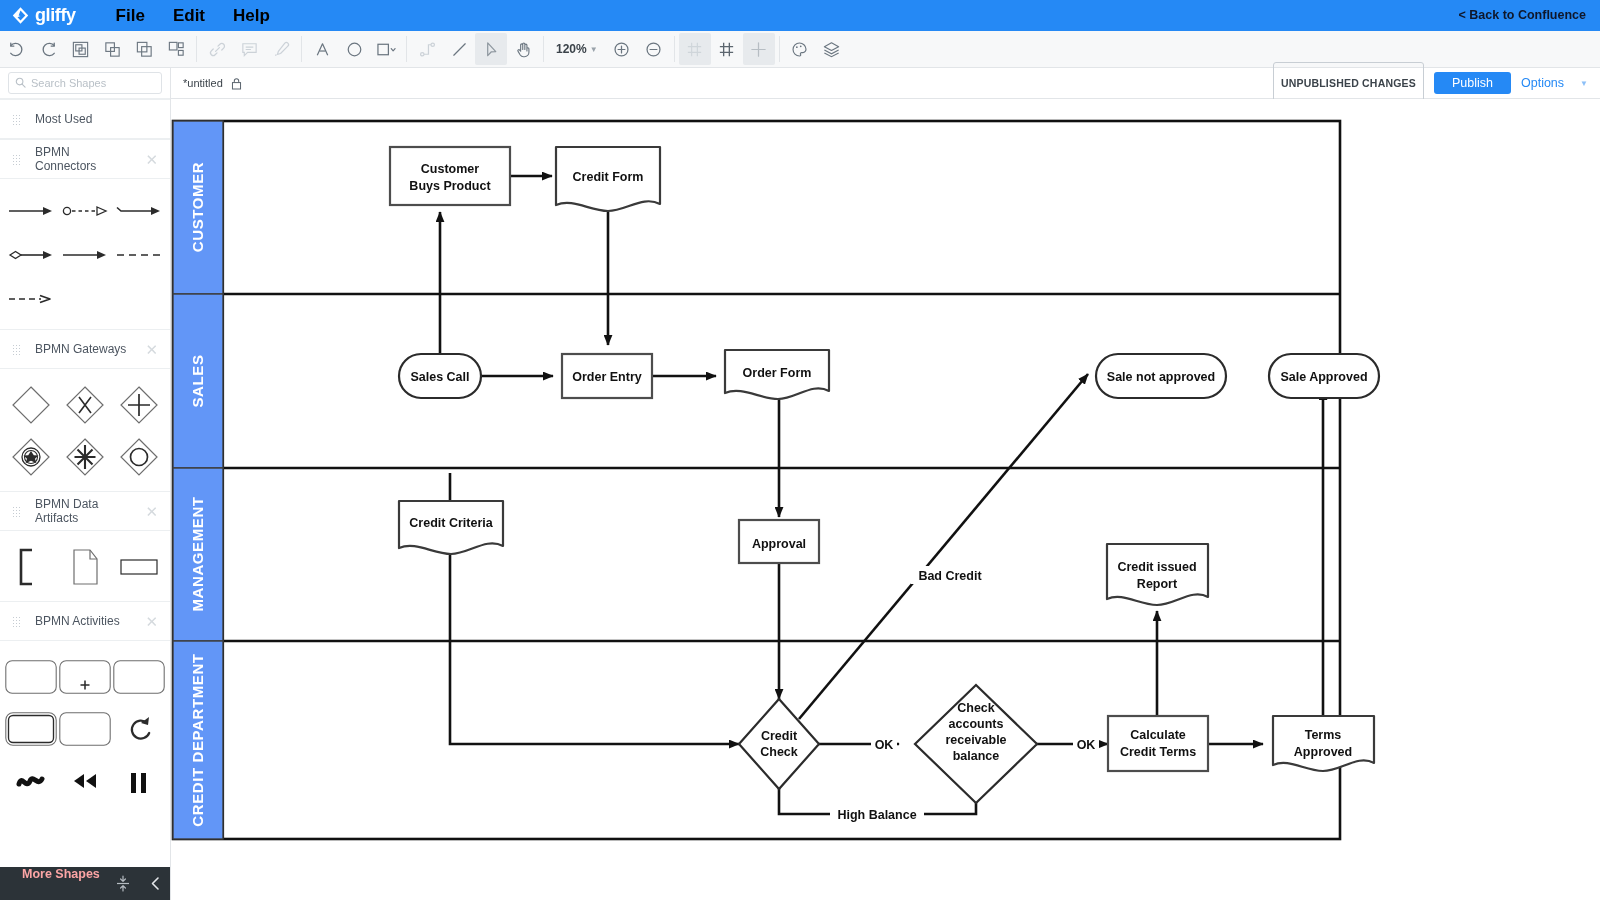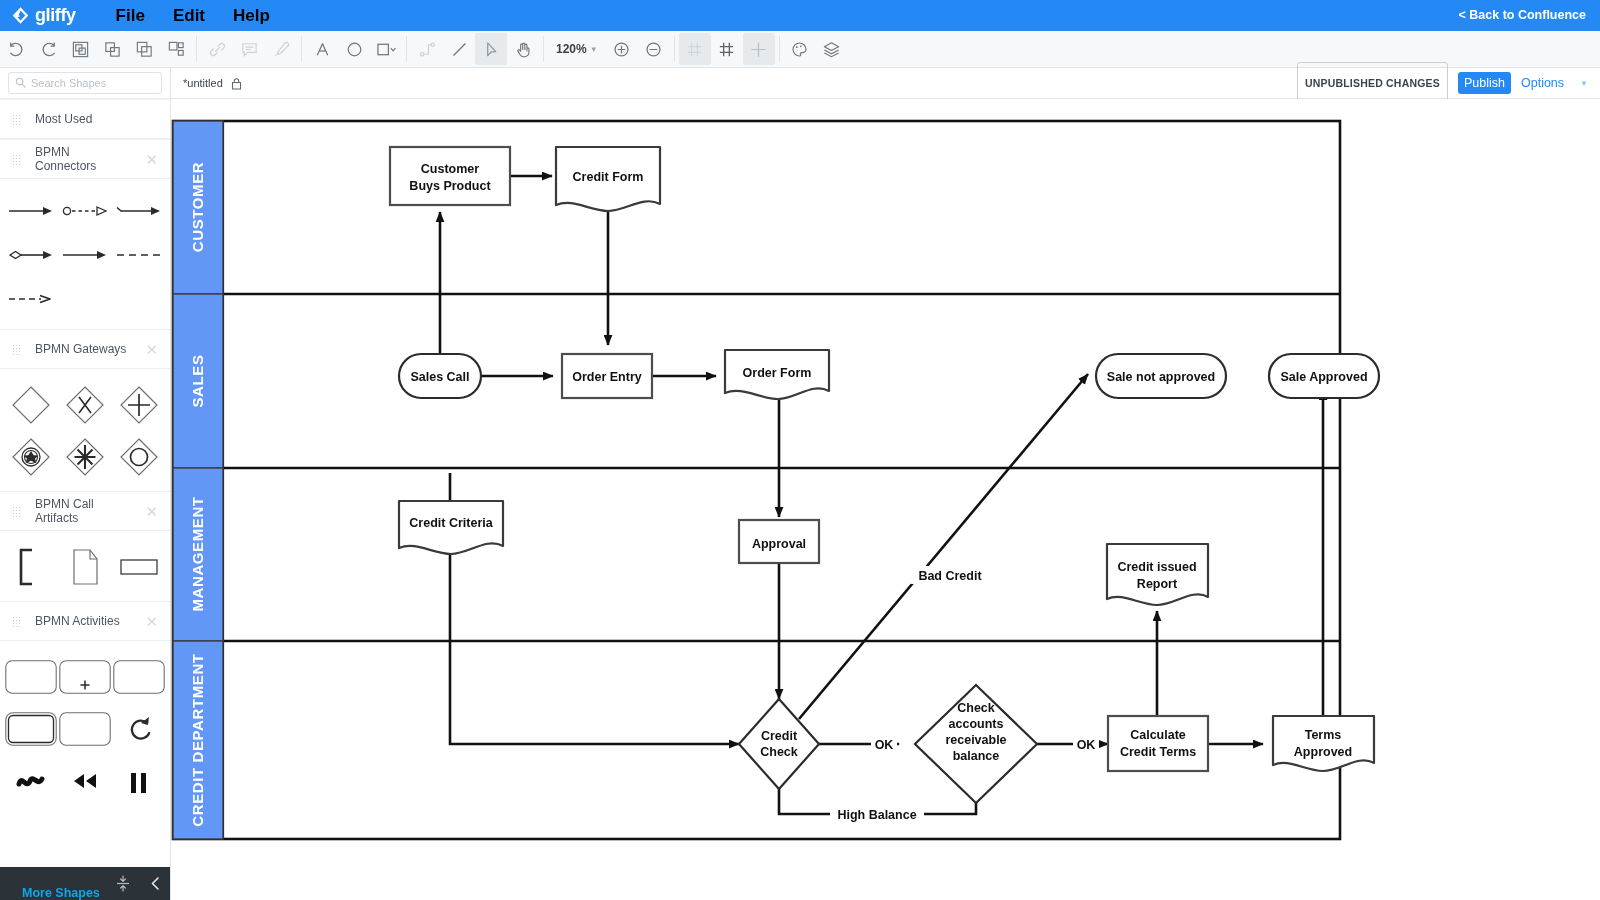--- a/index.html
+++ b/index.html
@@ -24,21 +24,21 @@
   }
   .brand-mark { width: 19px; height: 19px; position: relative; }
   .brand-mark svg { display:block; }
   .brand-text { font-size: 18px; font-weight: 700; letter-spacing: -0.4px; color:#fff; }
   .menu-item {
     font-size: 17px; font-weight: 700; color: #000000;
     padding: 16px 14px; line-height: 31px; cursor: default;
   }
   .back-link {
     position: absolute; right: 14px; top: 0; line-height: 31px;
-    font-size: 12.5px; font-weight: 700; color: #ffffff; cursor: pointer;
+    font-size: 12.5px; font-weight: 700; color: #0f172a; cursor: pointer;
   }
 
   
   .toolbar {
     position: absolute; left: 0; top: 31px; width: 1600px; height: 37px;
     background: #f7f8f9; border-bottom: 1px solid #e2e5e8;
     display: flex; align-items: center;
   }
   .tb-group { display: flex; align-items: center; height: 37px; }
   .tb-sep { width: 1px; height: 26px; background: #e2e5e8; margin: 0 4px; }
@@ -90,22 +90,22 @@
     display: flex; flex-wrap: wrap; padding: 10px 4px 8px 4px;
   }
   .shape-cell {
     width: 54px; height: 44px; display: flex; align-items: center; justify-content: center;
     cursor: pointer;
   }
   .shape-cell.tall { height: 52px; }
   .shape-cell svg { display: block; }
   .more-shapes {
     position: absolute; left: 0; bottom: 0; width: 171px; height: 33px;
-    background: #2c3338; color: #0ea5e9;
-    display: flex; align-items: flex-end;
+    background: #2c3338; color: #fca5a5;
+    display: flex; align-items: flex-start;
   }
   .more-shapes-label { flex: 1; font-size: 12.5px; font-weight: 700; padding-left: 22px; }
   .ms-btn {
     width: 32px; height: 33px; display: flex; align-items: center; justify-content: center;
     color: #b6bcc2; cursor: pointer;
   }
 
   
   .docbar {
     position: absolute; left: 171px; top: 68px; width: 1429px; height: 31px;
@@ -117,21 +117,21 @@
   .docbar-right {
     margin-left: auto; display: flex; align-items: center; gap: 10px; padding-right: 12px;
   }
   .badge {
     border: 1px solid #c8ced4; border-radius: 3px; padding: 14px 7px;
     font-size: 10.5px; font-weight: 700; color: #3b434a; letter-spacing: 0.2px;
   }
   .publish-btn {
     background: #2589f5; color: #fff; border: none; border-radius: 3px;
     font-size: 12.5px; font-family: "Liberation Sans", sans-serif;
-    padding: 4px 6px; cursor: pointer;
+    padding: 4px 18px; cursor: pointer;
   }
   .options-btn {
     color: #2589f5; font-size: 12.5px; cursor: pointer;
     display: flex; align-items: center; gap: 16px;
   }
 
   
   .canvas {
     position: absolute; left: 171px; top: 99px; width: 1429px; height: 801px;
     background: #ffffff; overflow: hidden;
@@ -447,21 +447,21 @@
       <div class="shape-cell tall">
         <svg width="42" height="42" viewBox="0 0 42 42">
           <path d="M21 3 L39 21 L21 39 L3 21 Z" fill="none" stroke="#6e6e6e" stroke-width="1.2"></path>
           <circle cx="21" cy="21" r="8.5" fill="none" stroke="#2b2b2b" stroke-width="1.7"></circle>
         </svg>
       </div>
     </div>
 
     <div class="sec-header">
       <span class="grip"></span>
-      <span class="sec-title">BPMN Call Artifacts</span>
+      <span class="sec-title">BPMN Data Artifacts</span>
       <span class="sec-close">✕</span>
     </div>
     <div class="shape-grid">
       <div class="shape-cell tall">
         <svg width="34" height="40" viewBox="0 0 34 40">
           <path d="M18 3 H7 V37 H18" fill="none" stroke="#2b2b2b" stroke-width="2.6" stroke-linejoin="miter"></path>
         </svg>
       </div>
       <div class="shape-cell tall">
         <svg width="34" height="40" viewBox="0 0 34 40">

